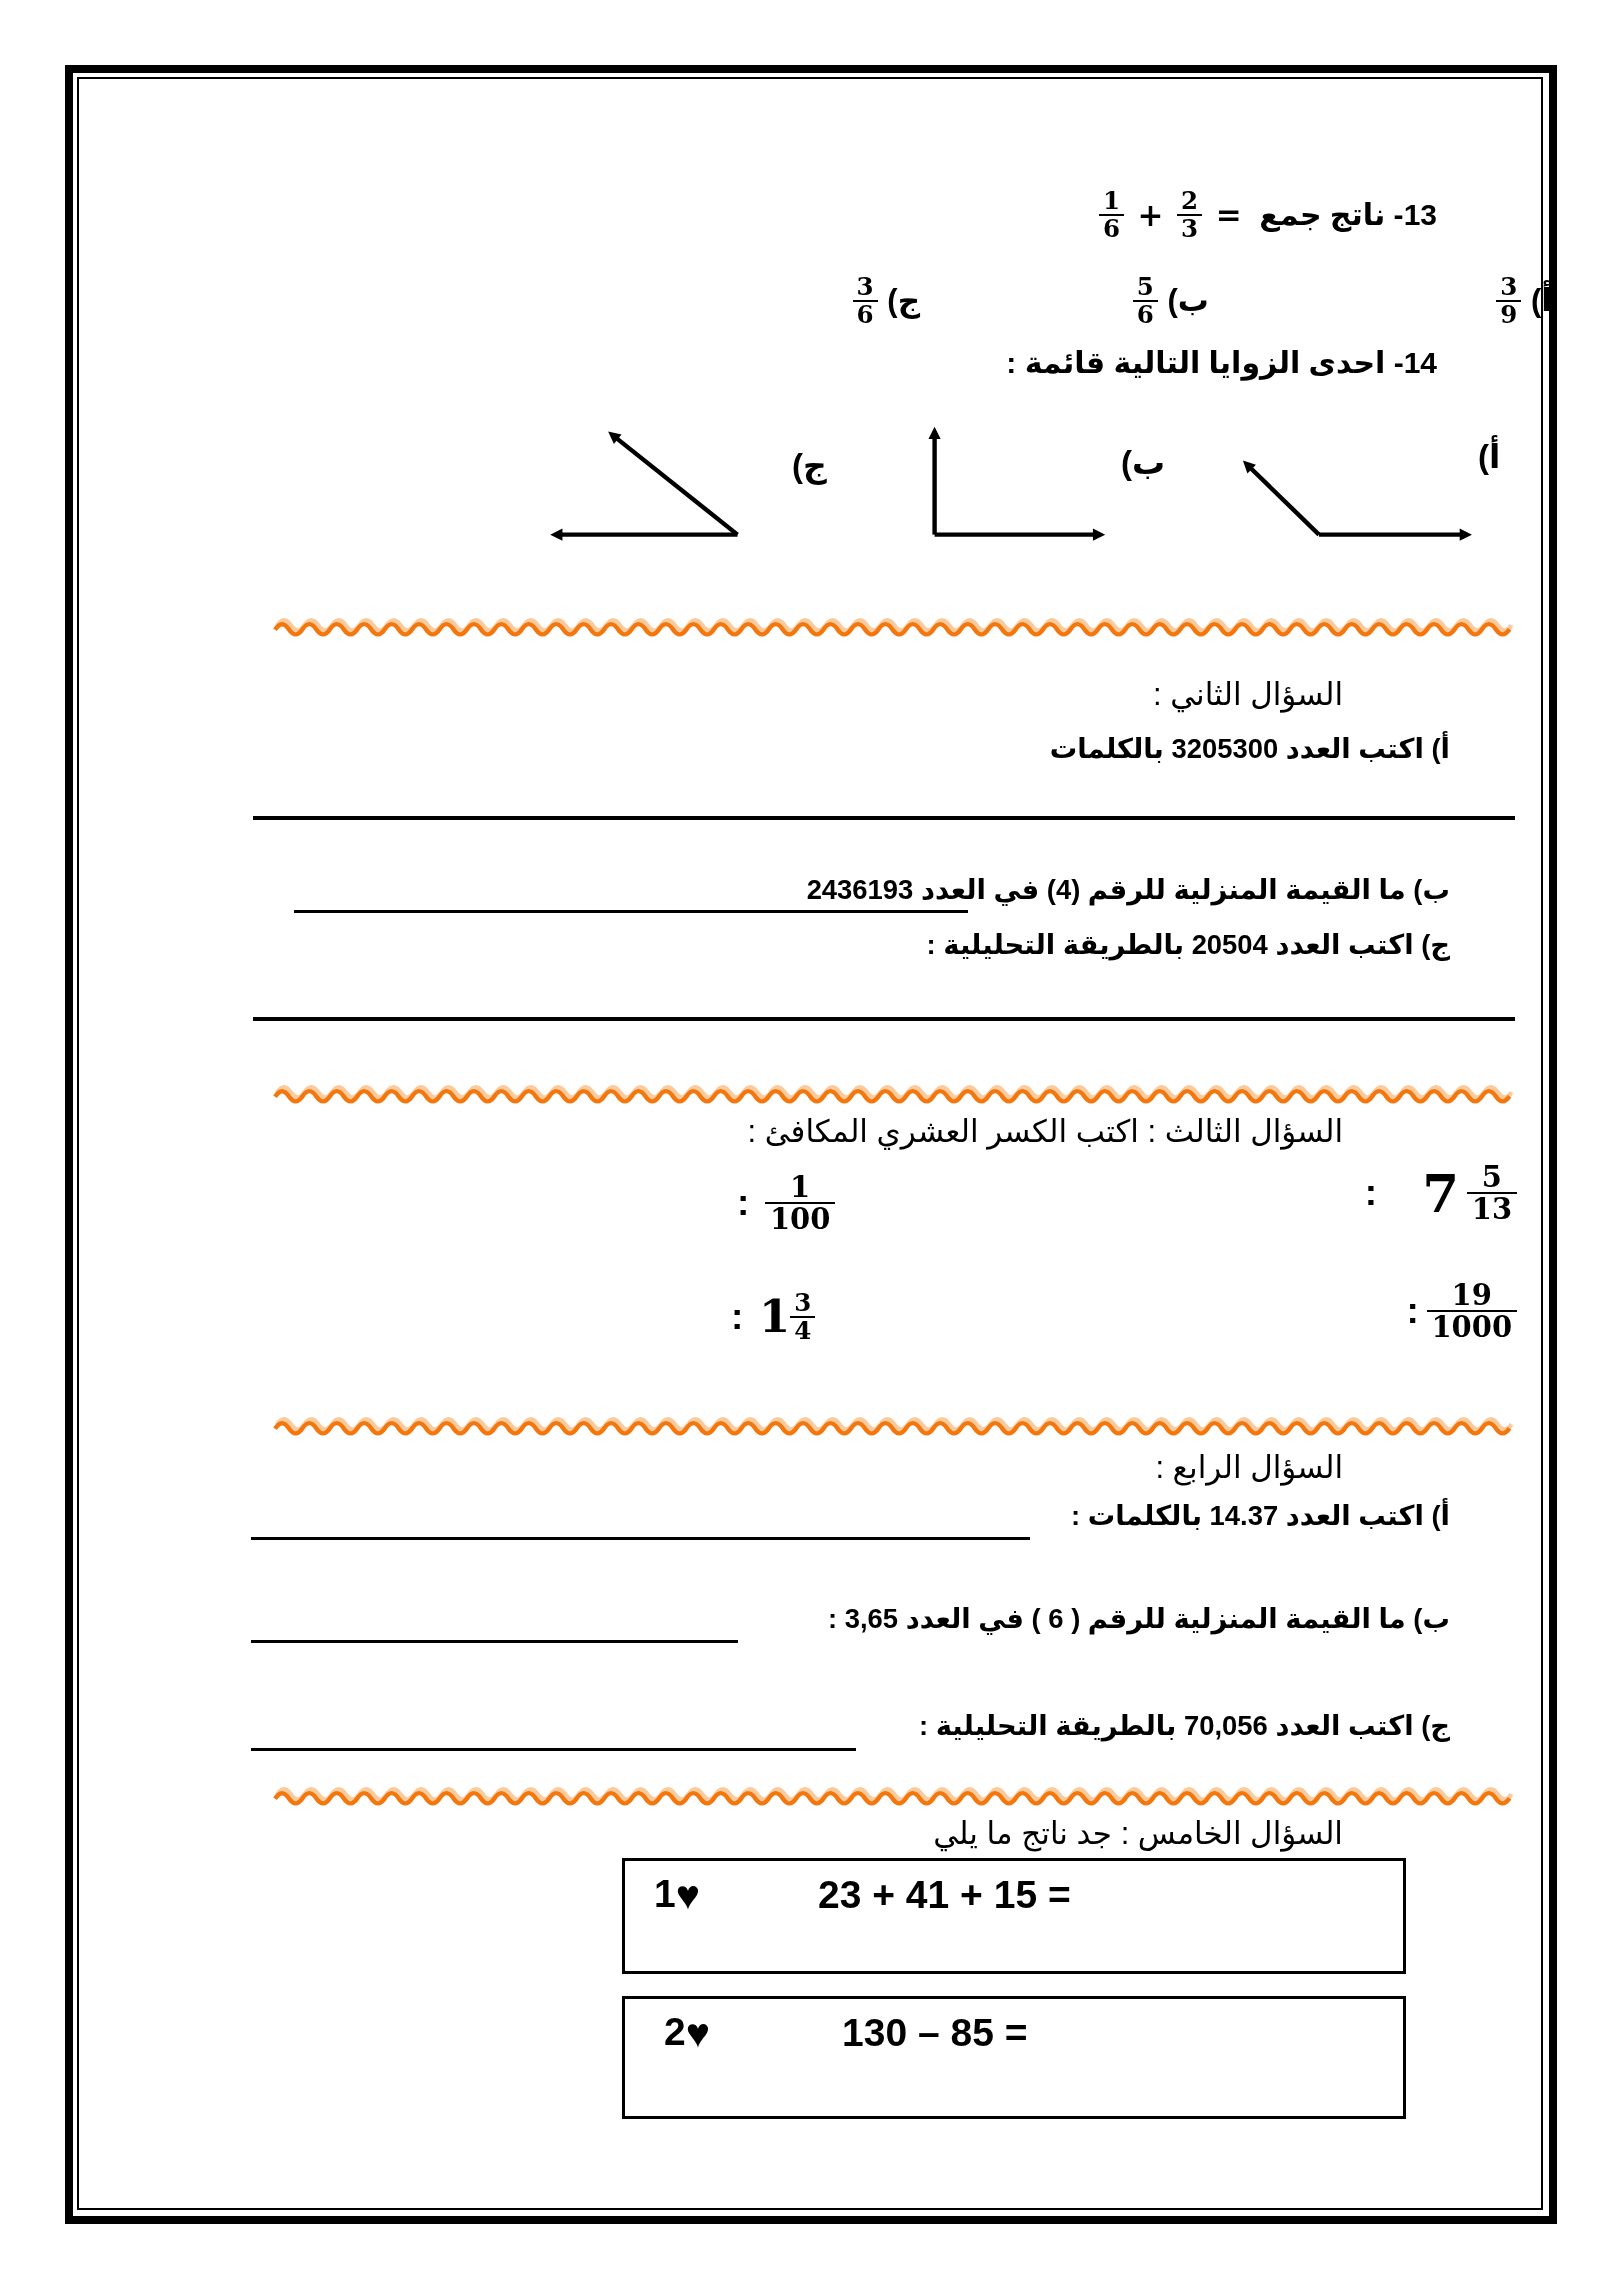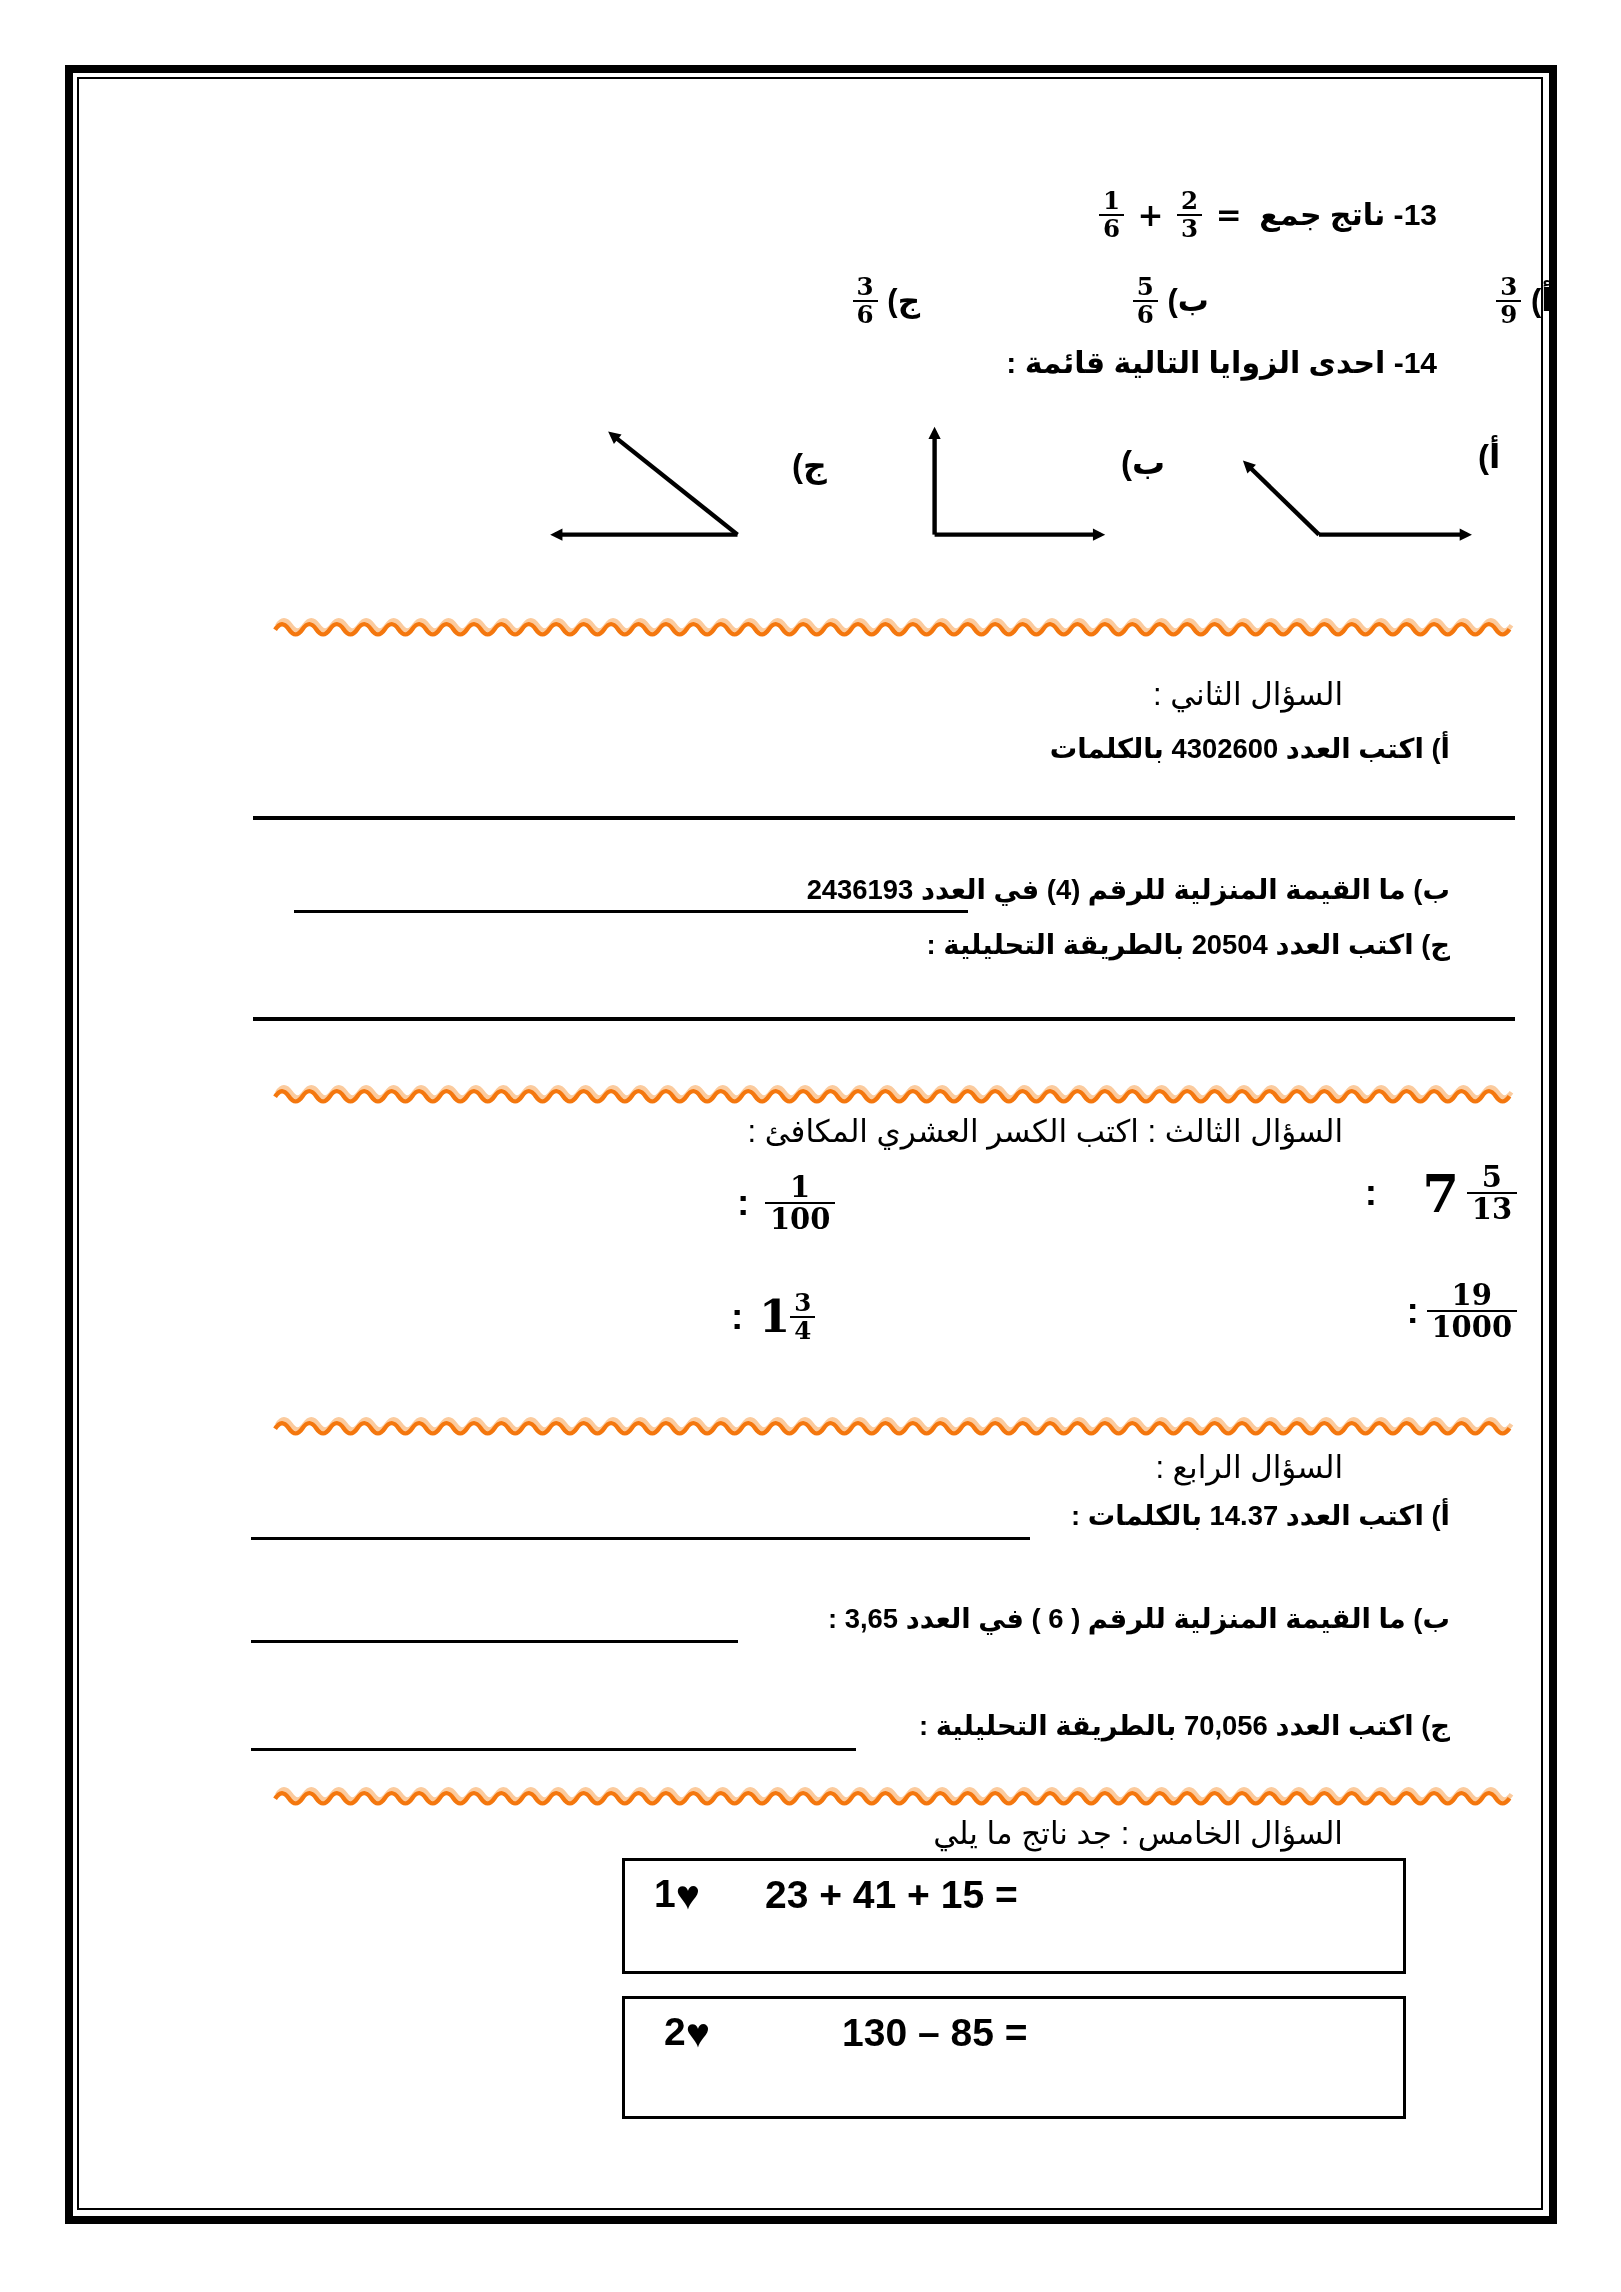--- a/index.html
+++ b/index.html
@@ -123,21 +123,21 @@
   <span class="abs angle-label" dir="rtl" style="left:1478px;top:437px">أ)</span>
   <span class="abs angle-label" dir="rtl" style="left:1121px;top:443px">ب)</span>
   <span class="abs angle-label" dir="rtl" style="left:792px;top:446px">ج)</span>
 
   <svg class="abs wave" style="left:272px;top:617px" width="1220" height="19.6" viewBox="0 0 1245 20">
     <use href="#wavepath" class="wl"></use>
       <use href="#wavepath" class="wm"></use>
   </svg>
 
   <div class="abs heading" dir="rtl" style="top:676px;right:278px">السؤال الثاني :</div>
-  <div class="abs item" dir="rtl" style="top:733px;right:171px">أ) اكتب العدد 4302600 بالكلمات</div>
+  <div class="abs item" dir="rtl" style="top:733px;right:171px">أ) اكتب العدد 3205300 بالكلمات</div>
   <div class="abs rule" style="top:816px;left:253px;width:1262px"></div>
   <div class="abs item" dir="rtl" style="top:874px;right:171px">ب) ما القيمة المنزلية للرقم (4) في العدد 2436193</div>
   <div class="abs uline" style="top:910px;left:294px;width:674px"></div>
   <div class="abs item" dir="rtl" style="top:929px;right:171px">ج) اكتب العدد 20504 بالطريقة التحليلية :</div>
   <div class="abs rule" style="top:1017px;left:253px;width:1262px"></div>
 
   <svg class="abs wave" style="left:272px;top:1084px" width="1220" height="19.6" viewBox="0 0 1245 20">
     <use href="#wavepath" class="wl"></use>
       <use href="#wavepath" class="wm"></use>
   </svg>
@@ -194,21 +194,21 @@
   <svg class="abs wave" style="left:272px;top:1786px" width="1220" height="19.6" viewBox="0 0 1245 20">
     <use href="#wavepath" class="wl"></use>
       <use href="#wavepath" class="wm"></use>
   </svg>
 
   <div class="abs heading" dir="rtl" style="top:1815px;right:278px">السؤال الخامس : جد ناتج ما يلي</div>
 
   <div class="box" style="left:622px;top:1858px;width:784px;height:116px;padding:11.8px 0 0 29px">
     <span class="bnum">1</span>
     <span class="heart">♥</span>
-    <span class="bexpr" style="margin-left:65px">23 + 41 + 15 =</span>
+    <span class="bexpr" style="margin-left:118px">23 + 41 + 15 =</span>
   </div>
 
   <div class="box" style="left:622px;top:1996px;width:784px;height:123px;padding:11.8px 0 0 39px">
     <span class="bnum">2</span>
     <span class="heart">♥</span>
     <span class="bexpr" style="margin-left:132px">130 – 85 =</span>
   </div>
 
 </div>
 

